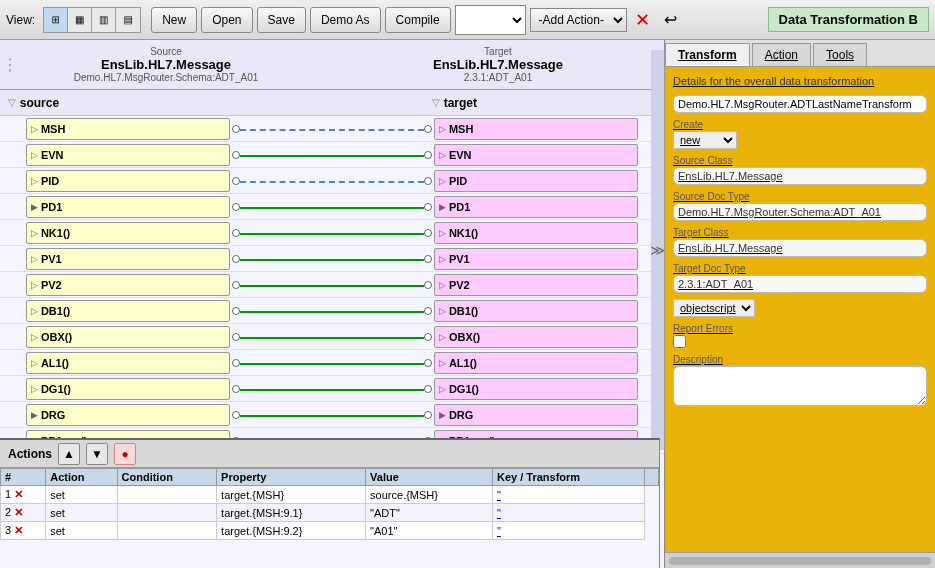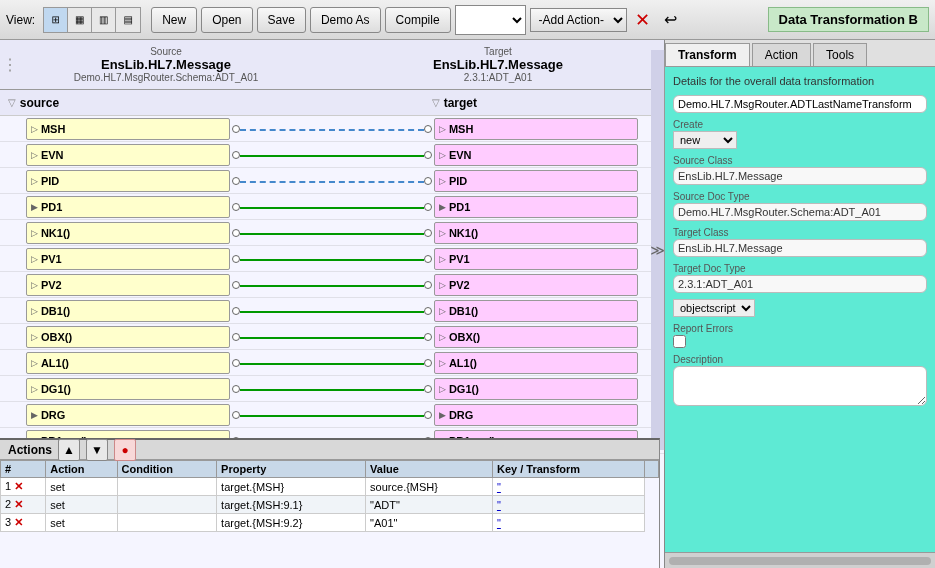--- a/index.html
+++ b/index.html
@@ -67,21 +67,21 @@
       display: flex; align-items: center; height: 22px; border: 1px solid #999;
       background: white; border-radius: 2px; padding: 0 4px; font-size: 11px;
       margin: 1px 2px; cursor: default; white-space: nowrap;
     }
     .field-box.src { background: #ffffcc; }
     .field-box.tgt { background: #ffccff; }
     .field-box .expand-arrow { color: #666; margin-right: 3px; font-size: 9px; }
     .field-box .field-name { font-weight: bold; }
 
     
-    #right-panel { width: 270px; background: #5eead4; display: flex; flex-direction: column; }
+    #right-panel { width: 270px; background: #eab308; display: flex; flex-direction: column; text-decoration: underline; }
     .tabs-header { display: flex; border-bottom: 1px solid #999; background: #e0e0e0; }
     .tab-btn {
       padding: 4px 12px; border: 1px solid #999; border-bottom: none;
       background: #d8d8d8; cursor: pointer; font-size: 12px; margin-right: 2px;
       margin-top: 3px;
     }
     .tab-btn.active { background: #f0f0f0; font-weight: bold; }
     .panel-content { padding: 8px; flex: 1; overflow-y: auto; }
     .panel-desc { font-size: 11px; color: #333; margin-bottom: 8px; }
     .field-row { margin-bottom: 6px; }
@@ -89,21 +89,21 @@
     .field-value {
       width: 100%; padding: 2px 4px; border: 1px solid #bbb;
       background: #fff; font-size: 11px; border-radius: 6px; min-height: 18px;
     }
     .field-value.readonly { background: #f8f8f8; color: #333; }
     .create-row { display: flex; align-items: center; gap: 4px; }
     .create-select { padding: 1px 2px; border: 1px solid #bbb; font-size: 11px; }
     .checkbox-row { display: flex; align-items: center; gap: 4px; font-size: 11px; }
     .actions-bar {
       display: flex; align-items: center; background: #d8d8d8;
-      border-bottom: 1px solid #999; padding: 2px 8px; height: 20px; gap: 6px;
+      border-bottom: 1px solid #999; padding: 2px 8px; height: 28px; gap: 6px;
     }
     .actions-label { font-weight: bold; font-size: 12px; }
     .icon-btn {
       width: 22px; height: 22px; border: 1px solid #888; background: #e8e8e8;
       cursor: pointer; display: flex; align-items: center; justify-content: center;
       border-radius: 2px; font-size: 12px;
     }
 
     
     #actions-table-wrap { flex: 1; overflow-y: auto; }

